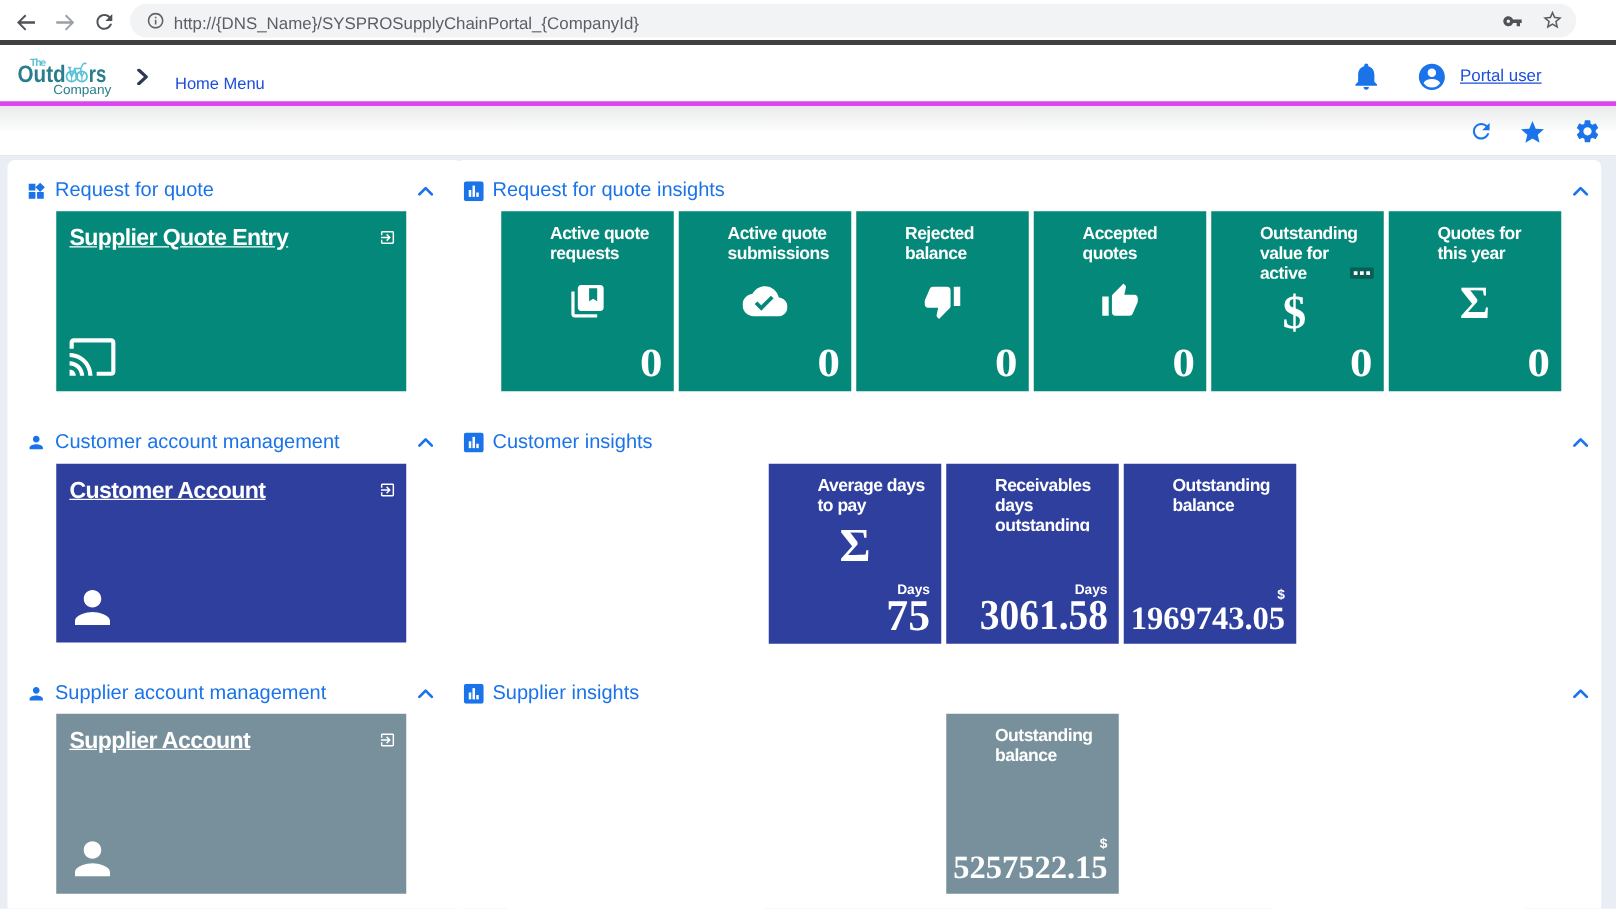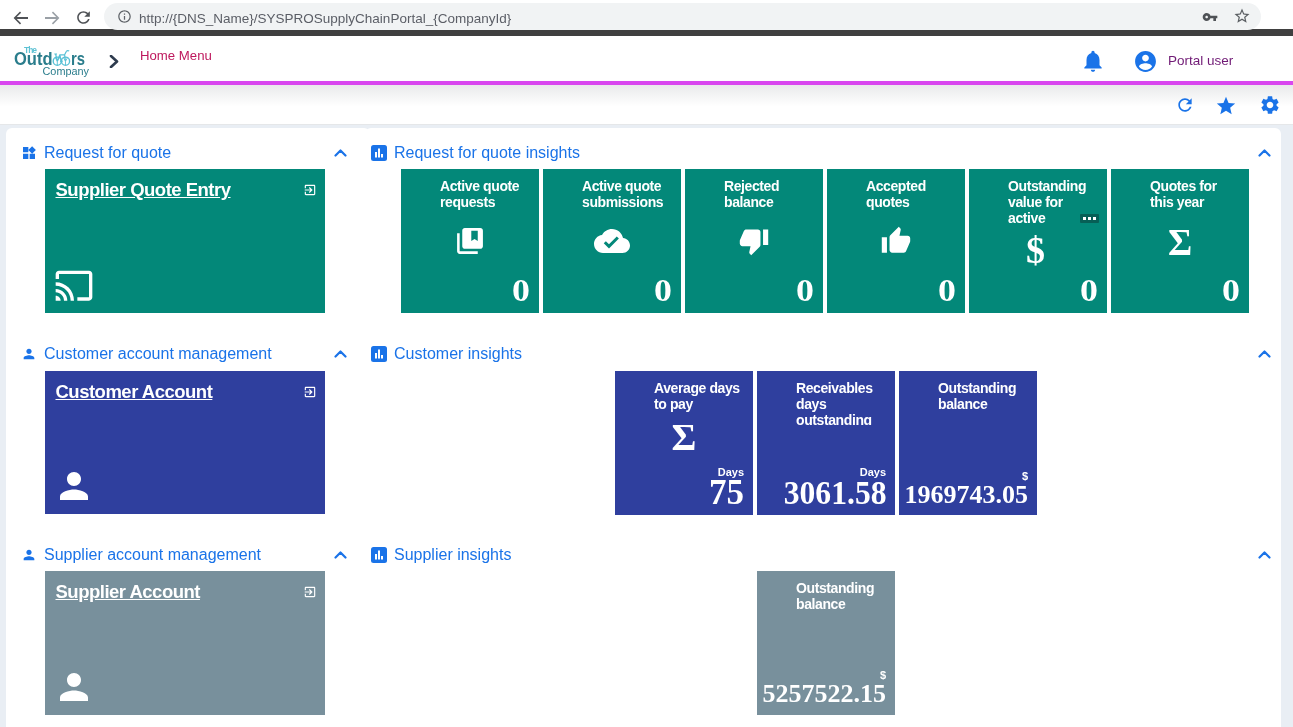--- a/index.html
+++ b/index.html
@@ -1,28 +1,28 @@
 <!DOCTYPE html>
 <html><head>
 <meta charset="utf-8">
 <style>
 * { margin:0; padding:0; box-sizing:border-box; }
 html,body { width:1293px; height:727px; overflow:hidden; }
 body { font-family:"Liberation Sans", sans-serif; position:relative; background:#fff; }
 .abs { position:absolute; }
 
 
-#chrome { position:absolute; top:0; left:0; width:1293px; height:36px; background:#fff; border-bottom:7px solid #404040;padding-left:16px; }
+#chrome { position:absolute; top:0; left:0; width:1293px; height:36px; background:#fff; border-bottom:4px solid #404040;padding-left:16px; }
 #pill { position:absolute; left:104px; top:3px; width:1157px; height:27px; border-radius:13.5px; background:#f1f3f4; }
 #urltxt { position:absolute; left:35px; top:7.5px; font-size:13.5px; color:#5b5e66; letter-spacing:0px; }
 
 
 #apphdr { position:absolute; top:36px; left:0; width:1293px; height:49px; background:#fff; border-bottom:4px solid #d946ef; }
-#homemenu { position:absolute; left:140px; top:12px; font-size:13.2px; color:#be185d; }
-#portaluser { position:absolute; left:1168px; top:16.5px; font-size:13.5px; color:#701a75; }
+#homemenu { position:absolute; left:140px; top:23px; font-size:13.2px; color:#1d4ed8; }
+#portaluser { position:absolute; left:1168px; top:16.5px; font-size:13.5px; color:#1d4ed8;text-decoration:underline; }
 
 
 #toolbar { position:absolute; top:85px; left:0; width:1293px; height:40px; background:linear-gradient(#e9eaeb, #ffffff 55%); border-bottom:1px solid #e5e7e9; }
 
 
 #content { position:absolute; top:125px; left:0; width:1293px; height:698px; background:#e9eef4; }
 #lpanel { position:absolute; left:6px; top:3px; width:364px; height:599px; background:#fff; border-radius:6px 6px 0 0; }
 #rpanel { position:absolute; left:365px; top:3px; width:916px; height:599px; background:#fff; border-radius:6px 6px 0 0; }
 
 .sechdr { position:absolute; font-size:16px; line-height:16px; color:#1a73e8; }

